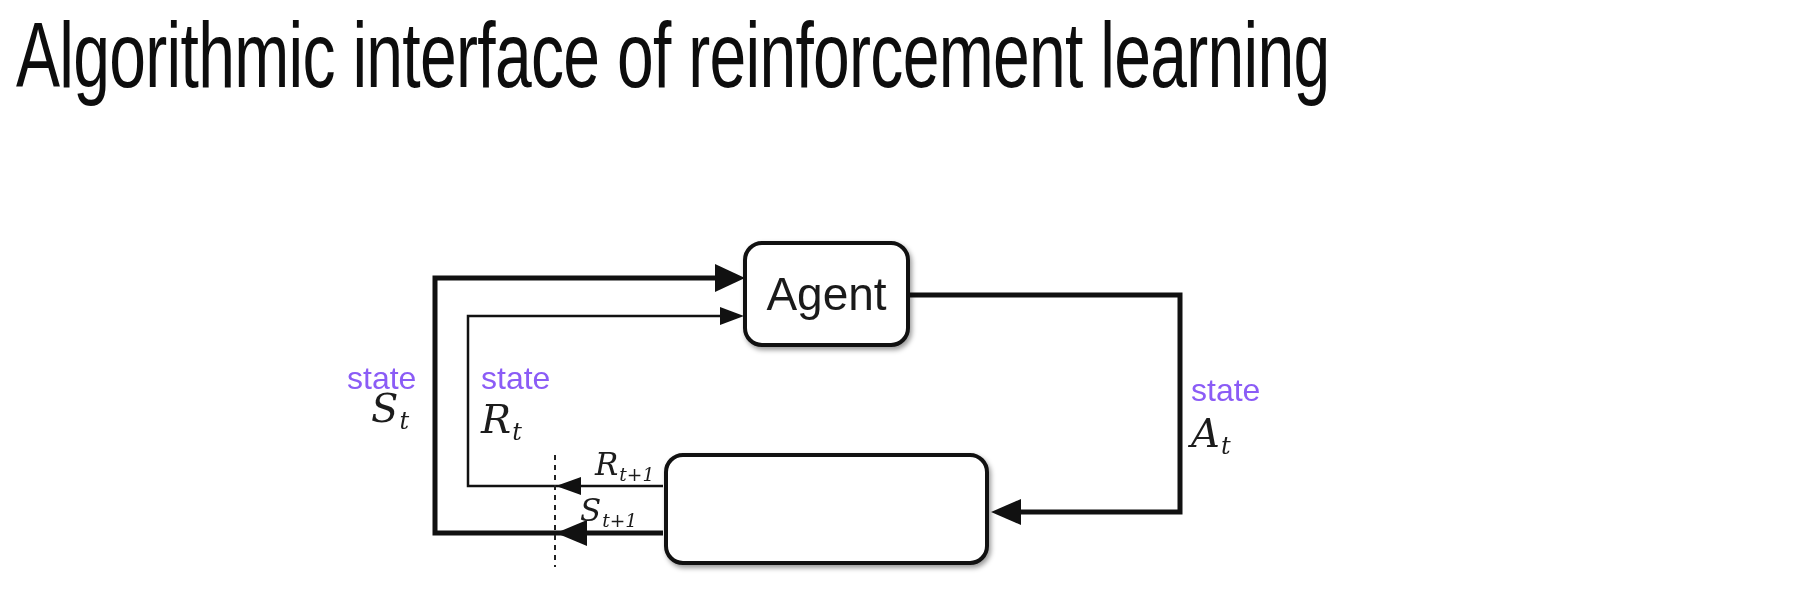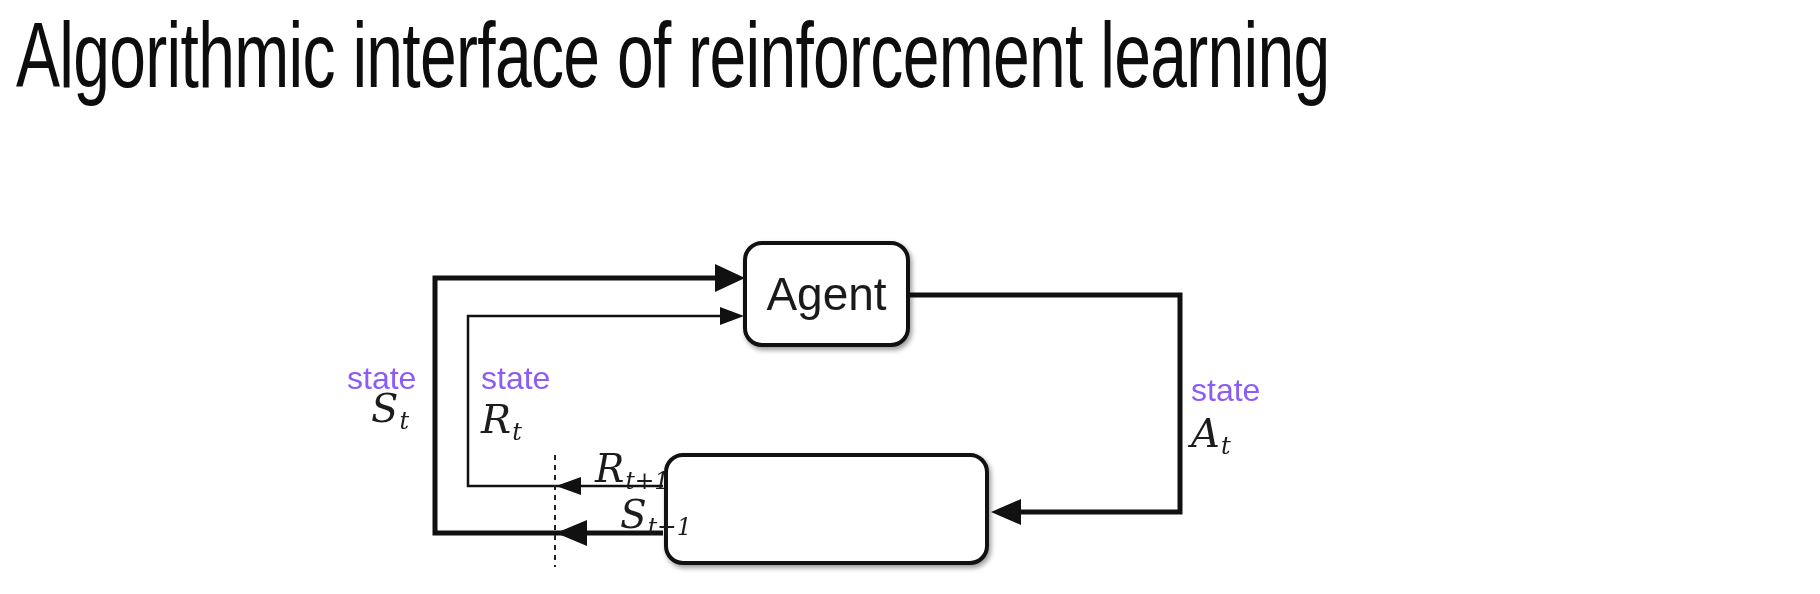--- a/index.html
+++ b/index.html
@@ -74,21 +74,21 @@
   }
   .sym {
     position: absolute;
     font-family: "DejaVu Serif", "Liberation Serif", serif;
     font-style: italic;
     color: #1c1c1c;
     white-space: nowrap;
     line-height: 1;
   }
   .sym.large { font-size: 40px; }
-  .sym.small { font-size: 39px; }
+  .sym.small { font-size: 31px; }
   .sym .sym-sub {
     font-size: 60%;
     position: relative;
     top: 0.3em;
     margin-left: 1px;
   }
 </style>
 </head>
 <body>
 
@@ -131,17 +131,17 @@
 
   <div class="word-label" style="left:1191px; top:374px;">state</div>
   <div class="sym large" style="left:1191px; top:413px;">
     <span class="sym-main">A</span><span class="sym-sub">t</span>
   </div>
 
   <div class="sym small" style="left:595px; top:449px;">
     <span class="sym-main">R</span><span class="sym-sub">t+1</span>
   </div>
 
-  <div class="sym small" style="left:620px; top:495px;">
+  <div class="sym small" style="left:580px; top:495px;">
     <span class="sym-main">S</span><span class="sym-sub">t+1</span>
   </div>
 
 </div>
 
 </body></html>

